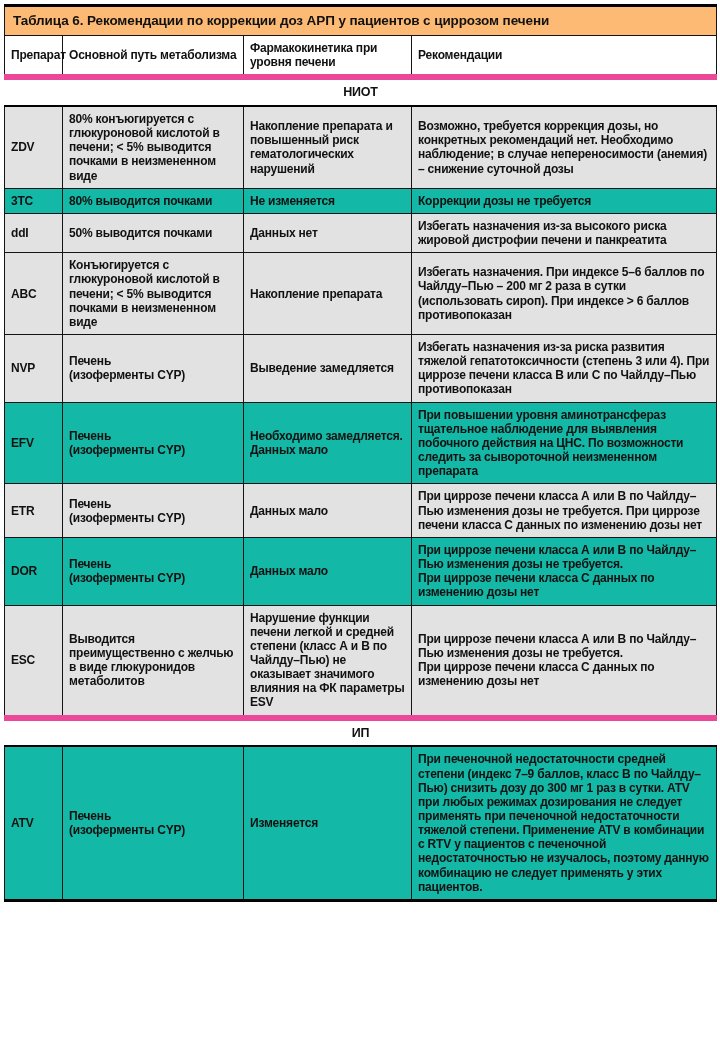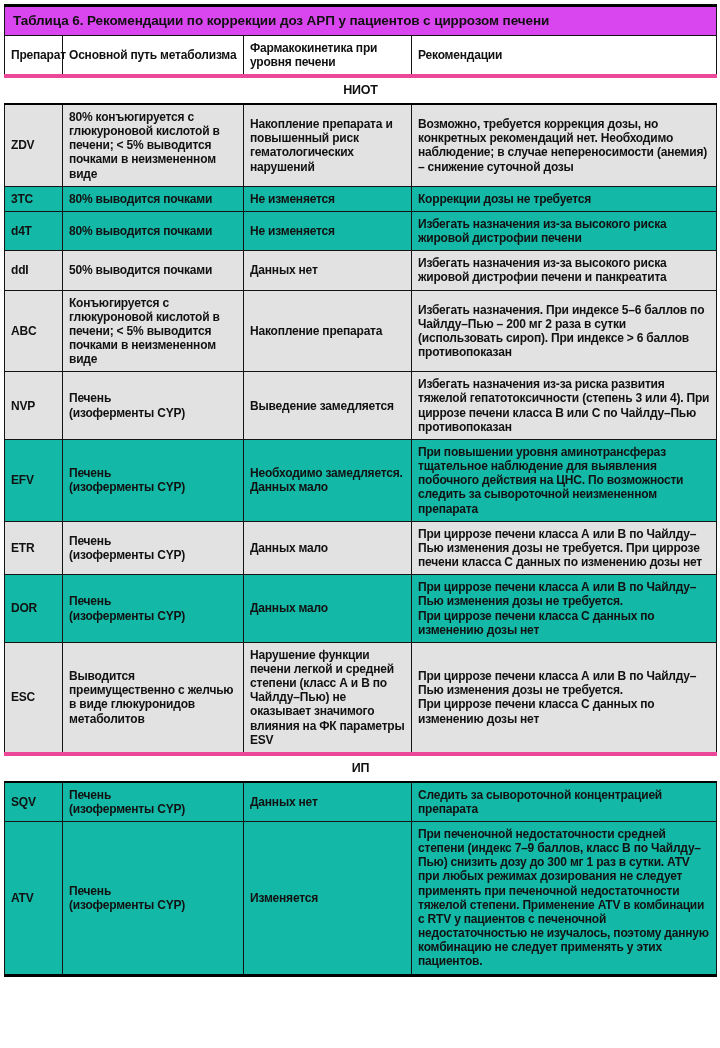--- a/index.html
+++ b/index.html
@@ -34,37 +34,37 @@
     padding: 5px 6px;
     font-size: 12px;
     line-height: 1.18;
     letter-spacing: -0.2px;
     vertical-align: middle;
     text-align: left;
     white-space: pre-line;
     font-weight: bold;
   }
   tr.title-row td {
-    background: #d946ef;
+    background: #fdba74;
     border-top: 3px solid #000;
     border-bottom: 1px solid #141414;
     font-size: 13.5px;
     padding: 6px 8px;
     letter-spacing: -0.1px;
   }
   tr.header-row th {
     background: #ffffff;
     border-bottom: 3px solid #000;
     vertical-align: middle;
   }
   tr.section-row td {
     background: #ffffff;
     border-left: none;
     border-right: none;
-    border-top: 4px solid #ec4899;
+    border-top: 6px solid #ec4899;
     border-bottom: 2px solid #000;
     text-align: center;
     font-size: 12.5px;
     padding: 5px 4px;
   }
   tr.data-row td { background: #14b8a6; }
   tr.data-row.shaded td { background: #e2e2e2; }
 </style>
 </head>
 <body>
@@ -95,26 +95,20 @@
           <td>ZDV</td>
           <td>80% конъюгируется с глюкуроновой кислотой в печени; &lt; 5% выводится почками в неизмененном виде</td>
           <td>Накопление препарата и повышенный риск гематологических нарушений</td>
           <td>Возможно, требуется коррекция дозы, но конкретных рекомендаций нет. Необходимо наблюдение; в случае непереносимости (анемия) – снижение суточной дозы</td>
         </tr>
         <tr class="data-row">
           <td>3TC</td>
           <td>80% выводится почками</td>
           <td>Не изменяется</td>
           <td>Коррекции дозы не требуется</td>
-        </tr>
-        <tr class="data-row">
-          <td>d4T</td>
-          <td>80% выводится почками</td>
-          <td>Не изменяется</td>
-          <td>Избегать назначения из-за высокого риска жировой дистрофии печени</td>
         </tr>
         <tr class="data-row shaded">
           <td>ddI</td>
           <td>50% выводится почками</td>
           <td>Данных нет</td>
           <td>Избегать назначения из-за высокого риска жировой дистрофии печени и панкреатита</td>
         </tr>
         <tr class="data-row shaded">
           <td>ABC</td>
           <td>Конъюгируется с глюкуроновой кислотой в печени; &lt; 5% выводится почками в неизмененном виде</td>
@@ -155,27 +149,20 @@
           <td>ESC</td>
           <td>Выводится преимущественно с желчью в виде глюкуронидов метаболитов</td>
           <td>Нарушение функции печени легкой и средней степени (класс А и В по Чайлду–Пью) не оказывает значимого влияния на ФК параметры ESV</td>
           <td>При циррозе печени класса А или В по Чайлду–Пью изменения дозы не требуется.
 При циррозе печени класса С данных по изменению дозы нет</td>
         </tr>
         <tr class="section-row">
           <td colspan="4">ИП</td>
         </tr>
         <tr class="data-row">
-          <td>SQV</td>
-          <td>Печень
-(изоферменты CYP)</td>
-          <td>Данных нет</td>
-          <td>Следить за сывороточной концентрацией препарата</td>
-        </tr>
-        <tr class="data-row">
           <td>ATV</td>
           <td>Печень
 (изоферменты CYP)</td>
           <td>Изменяется</td>
           <td>При печеночной недостаточности средней степени (индекс 7–9 баллов, класс В по Чайлду–Пью) снизить дозу до 300 мг 1 раз в сутки. ATV при любых режимах дозирования не следует применять при печеночной недостаточности тяжелой степени. Применение ATV в комбинации с RTV у пациентов с печеночной недостаточностью не изучалось, поэтому данную комбинацию не следует применять у этих пациентов.</td>
         </tr>
       </tbody>
   </table>
 </div>
 

